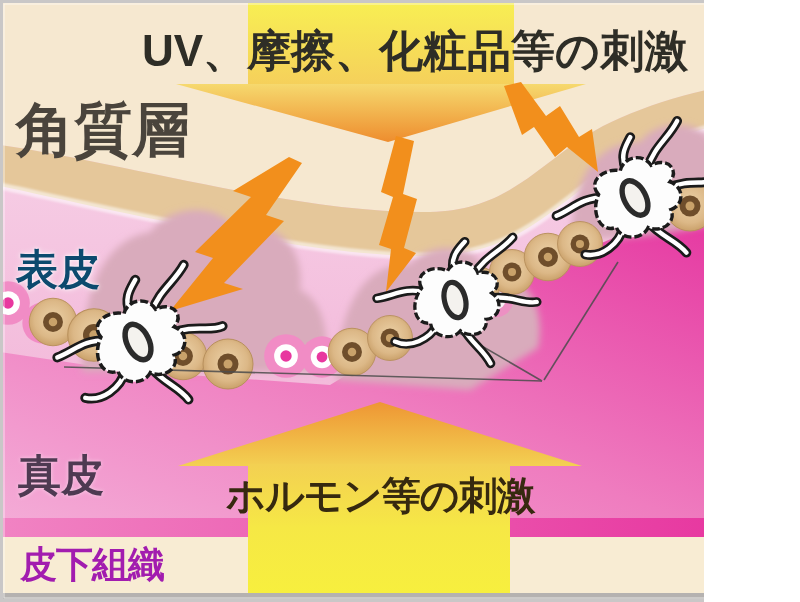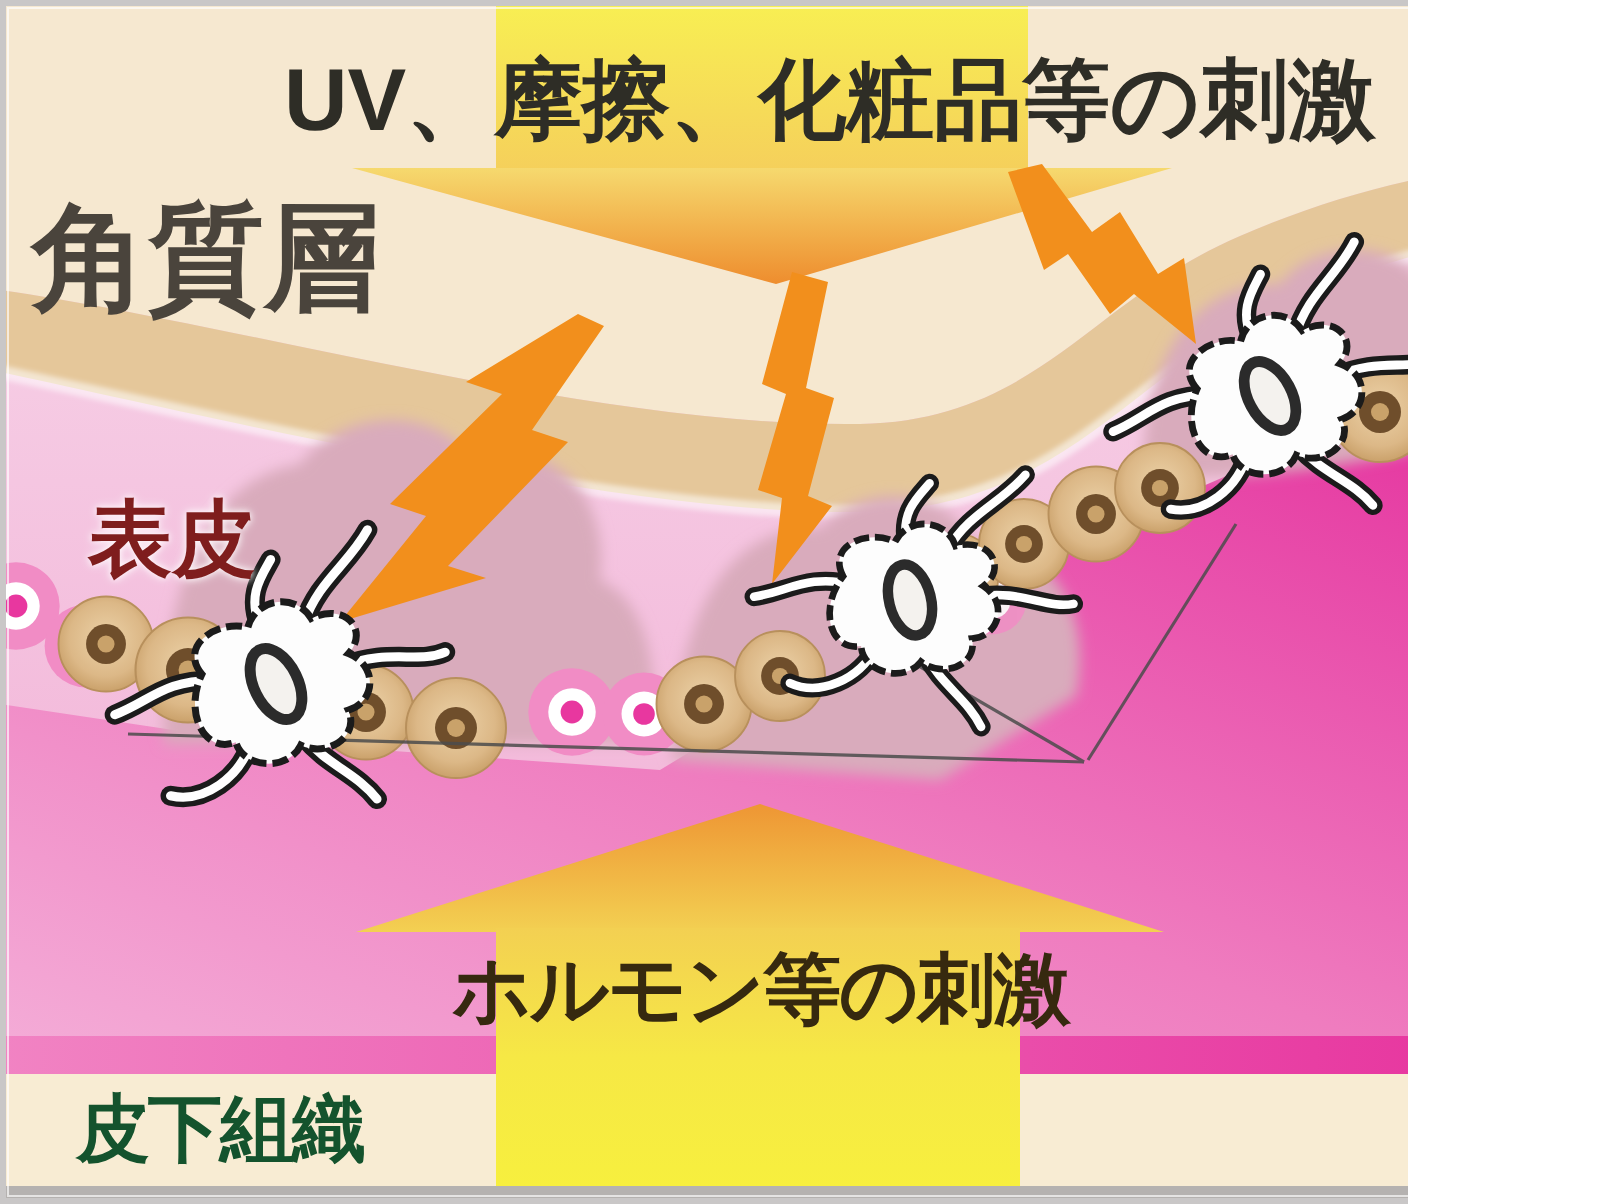--- a/index.html
+++ b/index.html
@@ -8,26 +8,26 @@
     font-family:"Liberation Sans","DejaVu Sans",sans-serif;
     background:#f5c6e1;
   }
   #scene{position:absolute;left:0;top:0;}
   .lbl{
     position:absolute;font-weight:bold;white-space:nowrap;line-height:1.05;
     pointer-events:none;
   }
   .lbl-title{left:142px;top:28px;font-size:44px;color:#2e2d26;letter-spacing:0px;}
   .lbl-kakushitsu{left:16px;top:100px;font-size:58px;color:#4a443c;}
-  .lbl-hyouhi{left:16px;top:248px;font-size:42px;color:#7f1d1d;
-    text-shadow:0 0 3px rgba(255,255,255,.9),0 0 6px rgba(255,255,255,.7);margin-left:28px;}
+  .lbl-hyouhi{left:16px;top:248px;font-size:42px;color:#0c4a6e;
+    text-shadow:0 0 3px rgba(255,255,255,.9),0 0 6px rgba(255,255,255,.7);}
   .lbl-melanocyte{left:535px;top:366px;font-size:42px;color:#44304a;}
   .lbl-shinpi{left:18px;top:453px;font-size:43px;color:#4e3a52;
     text-shadow:0 0 4px rgba(255,255,255,.5);}
-  .lbl-hika{left:20px;top:546px;font-size:37px;color:#14532d;letter-spacing:-1px;margin-left:18px;}
+  .lbl-hika{left:20px;top:546px;font-size:37px;color:#a21caf;letter-spacing:-1px;}
   .lbl-hormone{left:226px;top:476px;font-size:39px;color:#36290f;letter-spacing:-1px;}
 </style>
 </head>
 <body>
 
 <div id="stage">
 
   <svg id="scene" width="800" height="602" viewBox="0 0 800 602">
     <defs>
       <linearGradient id="epiGrad" x1="0" y1="0" x2="0" y2="1">
@@ -160,16 +160,17 @@
       <rect x="248" y="464" width="262" height="129" fill="url(#botShaftGrad)"></rect>
     </g>
 
     <rect x="1.5" y="1.5" width="797" height="599" fill="none" stroke="#c9c7c7" stroke-width="3"></rect>
     <rect x="4" y="4" width="792" height="594" fill="none" stroke="#ffffff" stroke-width="1" opacity="0.65"></rect>
   </svg>
 
   <div class="lbl lbl-title">UV、摩擦、化粧品等の刺激</div>
   <div class="lbl lbl-kakushitsu">角質層</div>
   <div class="lbl lbl-hyouhi">表皮</div>
+  <div class="lbl lbl-shinpi">真皮</div>
   <div class="lbl lbl-hormone">ホルモン等の刺激</div>
   <div class="lbl lbl-hika">皮下組織</div>
 
 </div>
 
 </body></html>

